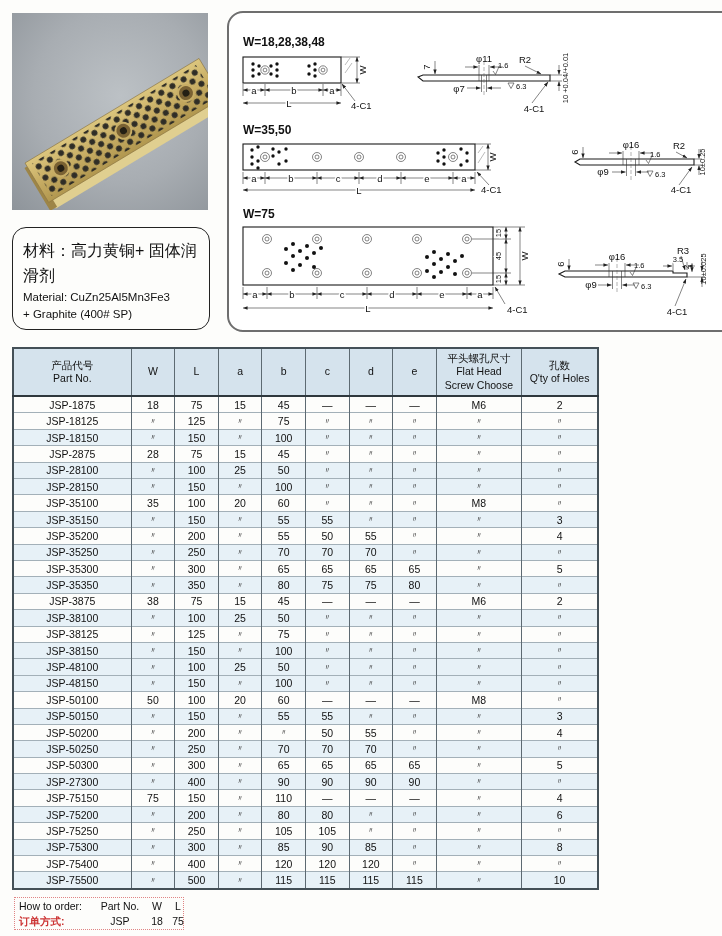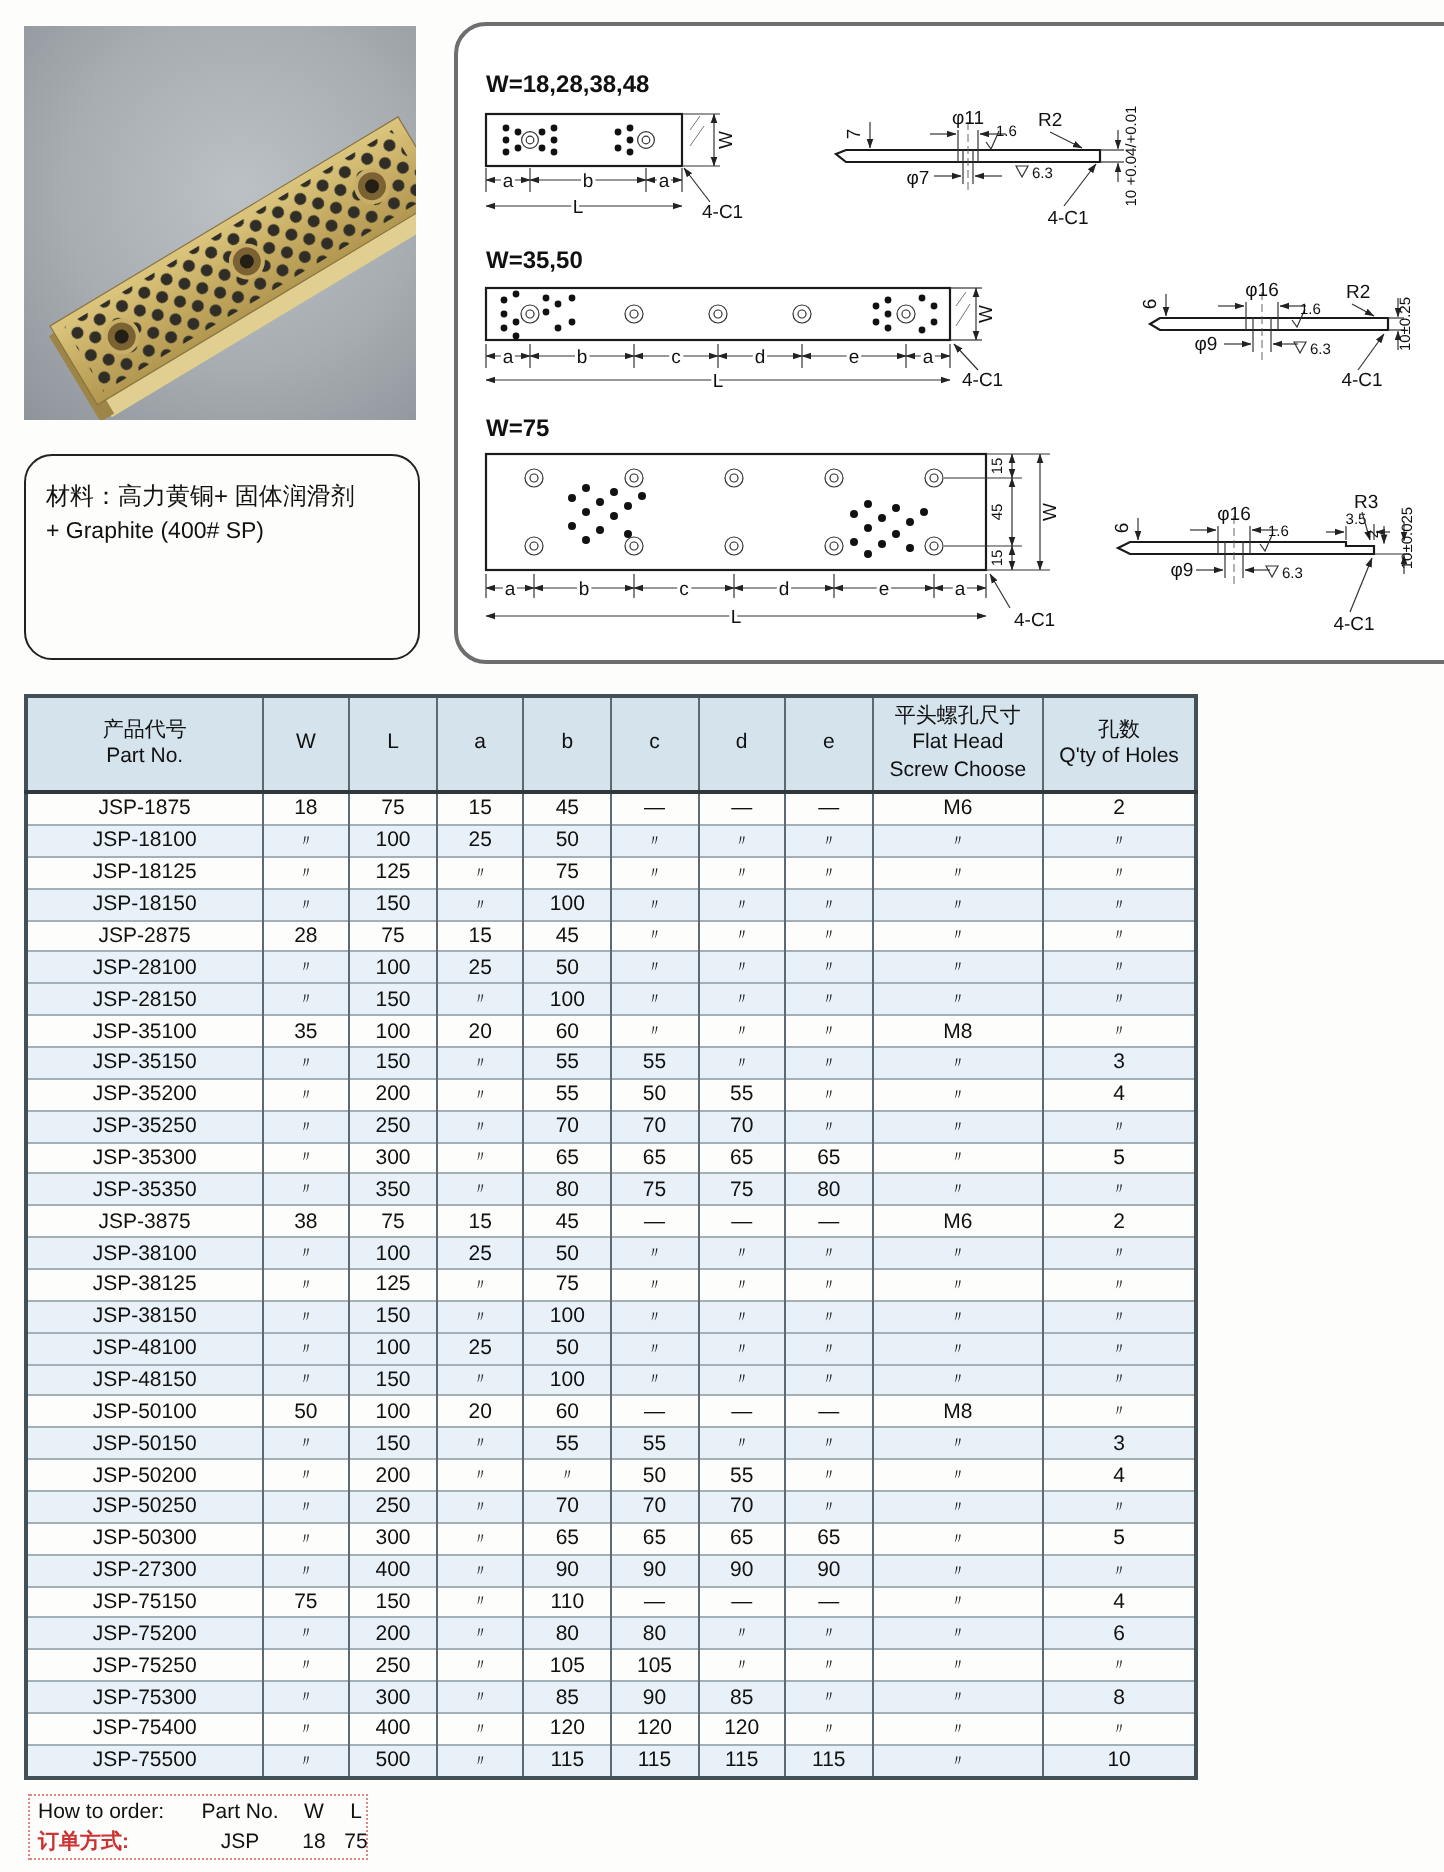--- a/index.html
+++ b/index.html
@@ -9,21 +9,21 @@
     overflow:hidden;
   }
   
   .photo{position:absolute;left:12px;top:13px;width:196px;height:197px;}
   
   .material-box{
     position:absolute;left:12px;top:227px;width:198px;height:103px;
     border:1.5px solid #222;border-radius:14px;box-sizing:border-box;
     padding:11px 10px;font-size:11.5px;line-height:1.55;
   }
-  .material-box .zh{font-size:12px;}
+  .material-box .zh{font-size:16px;}
   
   .drawings-panel{
     position:absolute;left:227px;top:11px;width:561px;height:321px;
     border:2px solid #6e6e6e;border-radius:16px;box-sizing:border-box;background:#fff;
   }
   .drawings-panel svg{display:block;}
   svg text{font-family:"Liberation Sans","DejaVu Sans",sans-serif;font-size:9.5px;fill:#111;}
   svg .ttl{font-size:12px;font-weight:bold;}
   svg .t8{font-size:7.5px;}
   svg .halo{stroke:#fff;stroke-width:3px;paint-order:stroke;}
@@ -95,20 +95,21 @@
         <circle cx="28" cy="23" r="3.5" fill="#241f14"></circle>
           <circle cx="101" cy="23" r="3.5" fill="#241f14"></circle>
           <circle cx="174" cy="23" r="3.5" fill="#241f14"></circle>
       </g>
     </g>
   </svg>
 </div>
 
 <div class="material-box">
   <div class="zh">材料：高力黄铜+ 固体润滑剂</div>
+  <div>Material: CuZn25Al5Mn3Fe3</div>
   <div>+ Graphite (400# SP)</div>
 </div>
 
 <div class="drawings-panel">
 <svg width="479" height="317" viewBox="0 0 479 317">
   <defs>
     <marker id="m" viewBox="0 0 10 10" refX="9.5" refY="5" markerWidth="8" markerHeight="8" orient="auto-start-reverse">
       <path d="M0,1.5 L10,5 L0,8.5 z" fill="#222"></path>
     </marker>
   </defs>
@@ -542,32 +543,20 @@
           <td>18</td>
           <td>75</td>
           <td>15</td>
           <td>45</td>
           <td>—</td>
           <td>—</td>
           <td>—</td>
           <td>M6</td>
           <td>2</td>
         </tr>
-        <tr class="alt">
-          <td>JSP-18100</td>
-          <td class="ditto">〃</td>
-          <td>100</td>
-          <td>25</td>
-          <td>50</td>
-          <td class="ditto">〃</td>
-          <td class="ditto">〃</td>
-          <td class="ditto">〃</td>
-          <td class="ditto">〃</td>
-          <td class="ditto">〃</td>
-        </tr>
         <tr>
           <td>JSP-18125</td>
           <td class="ditto">〃</td>
           <td>125</td>
           <td class="ditto">〃</td>
           <td>75</td>
           <td class="ditto">〃</td>
           <td class="ditto">〃</td>
           <td class="ditto">〃</td>
           <td class="ditto">〃</td>

